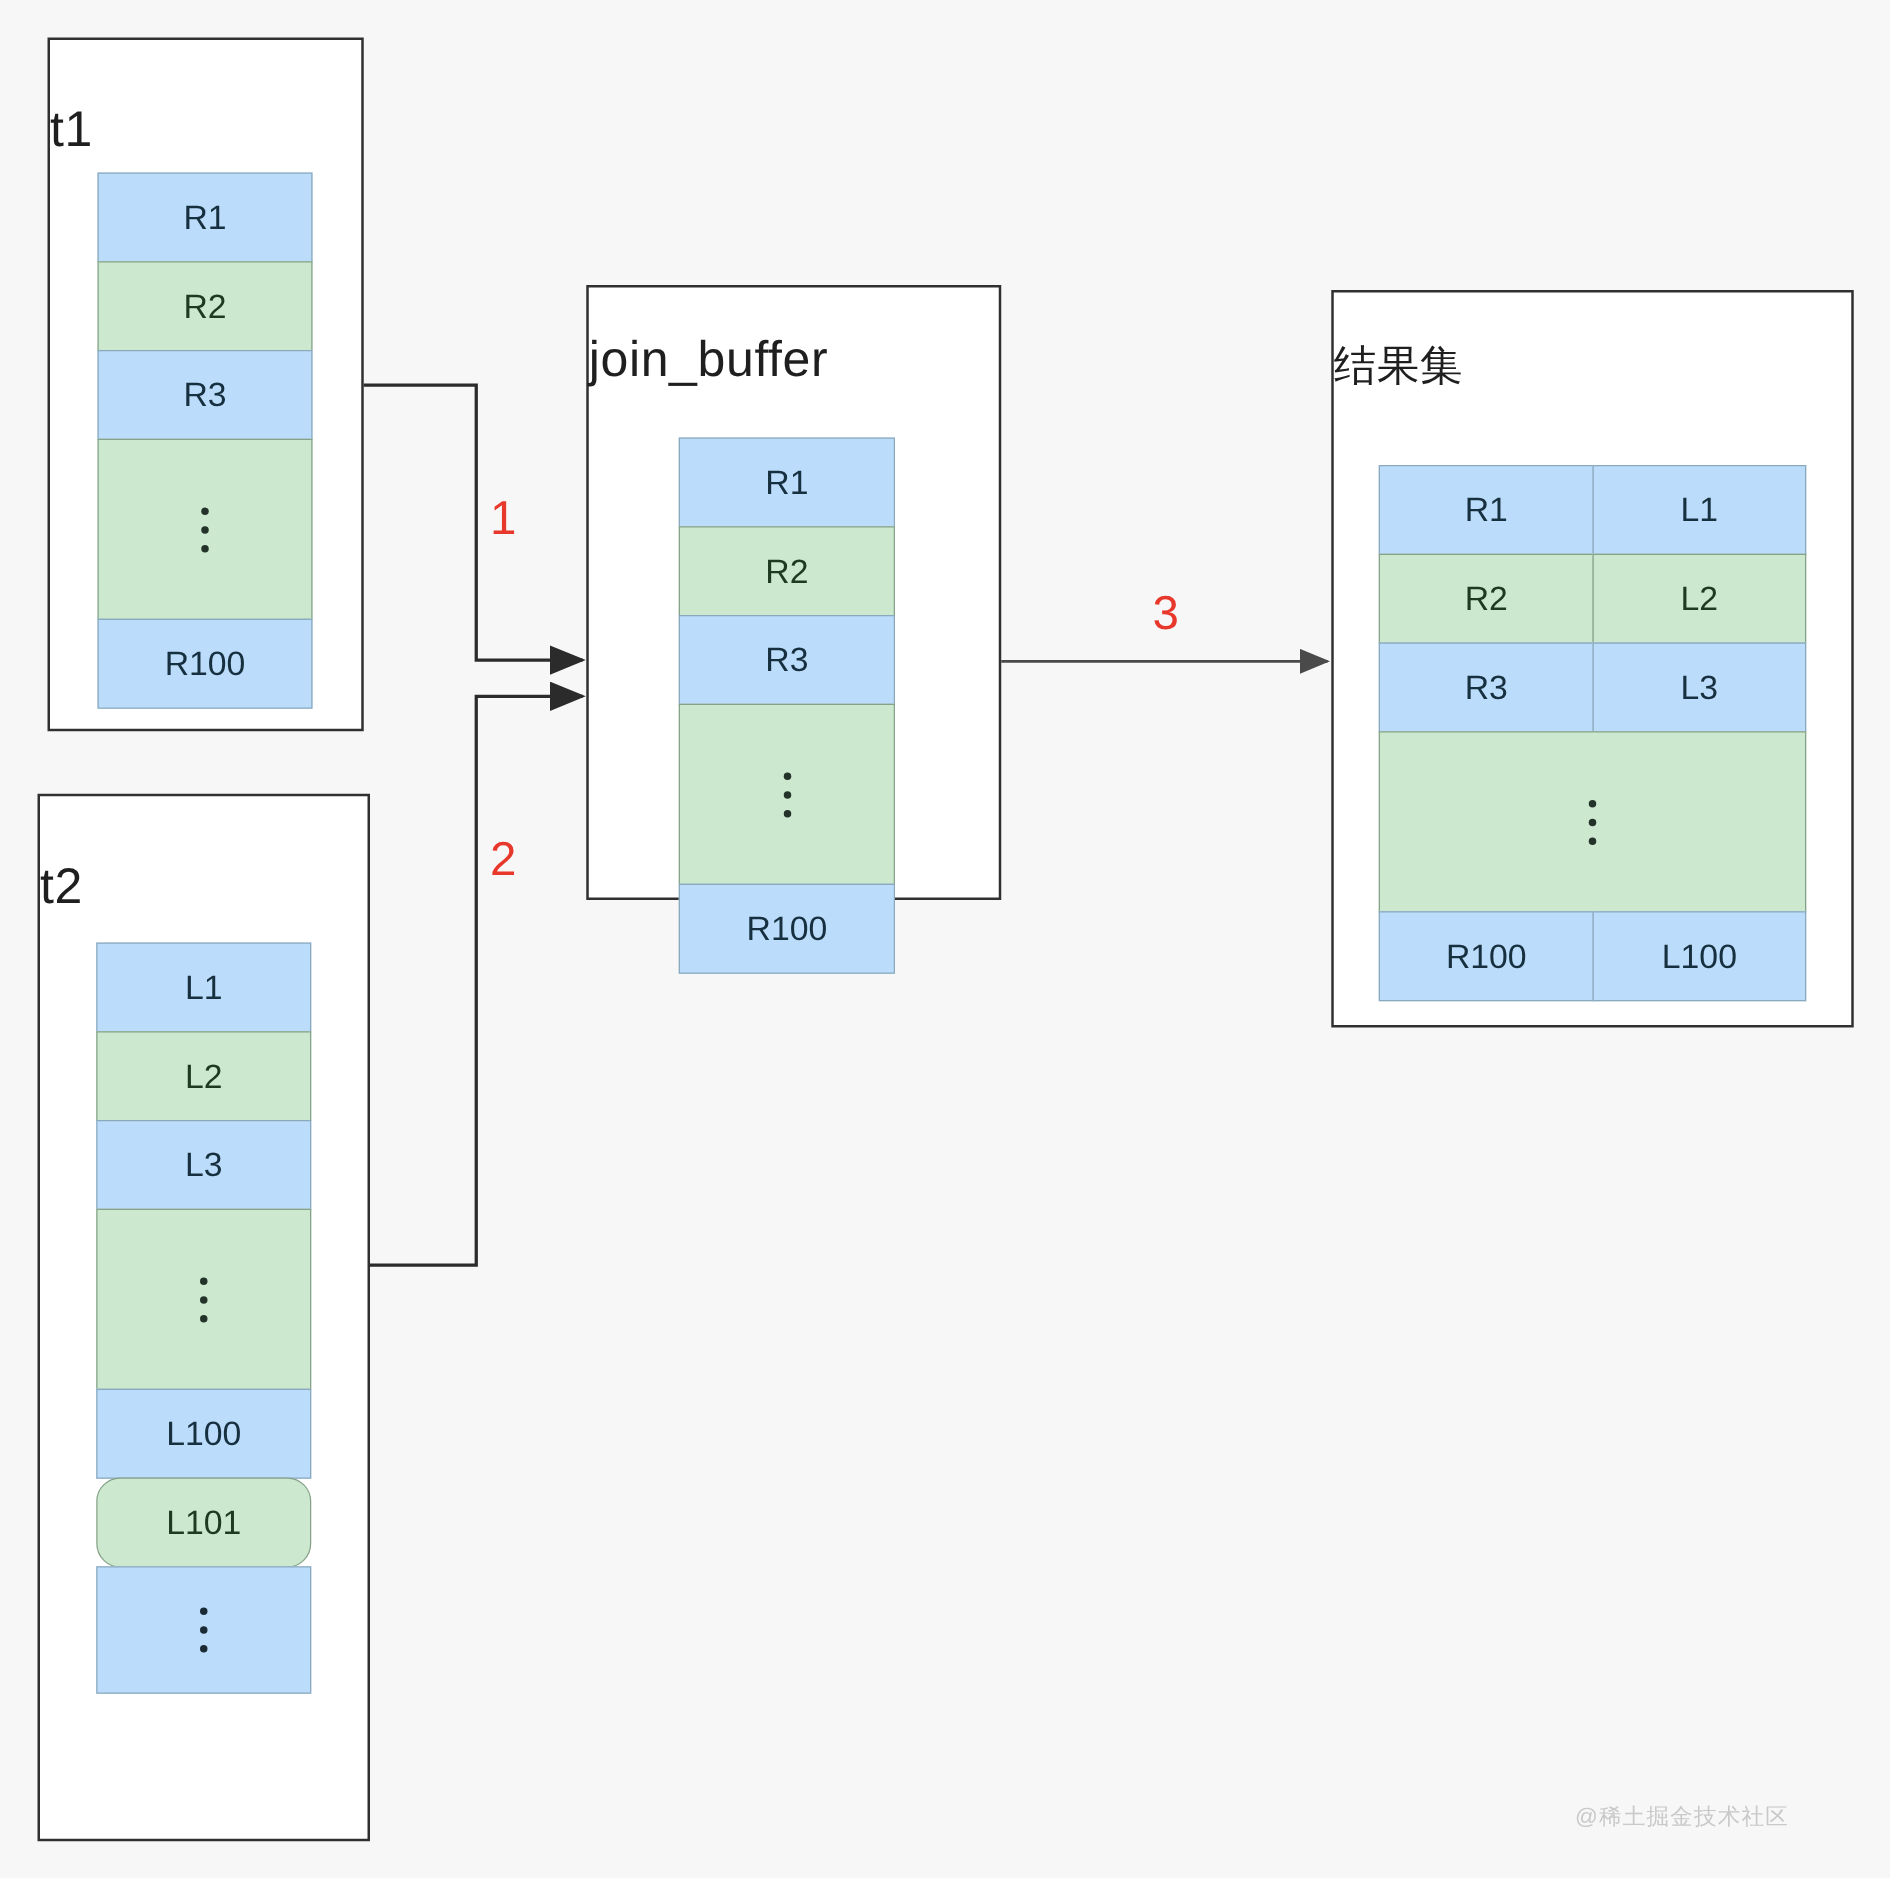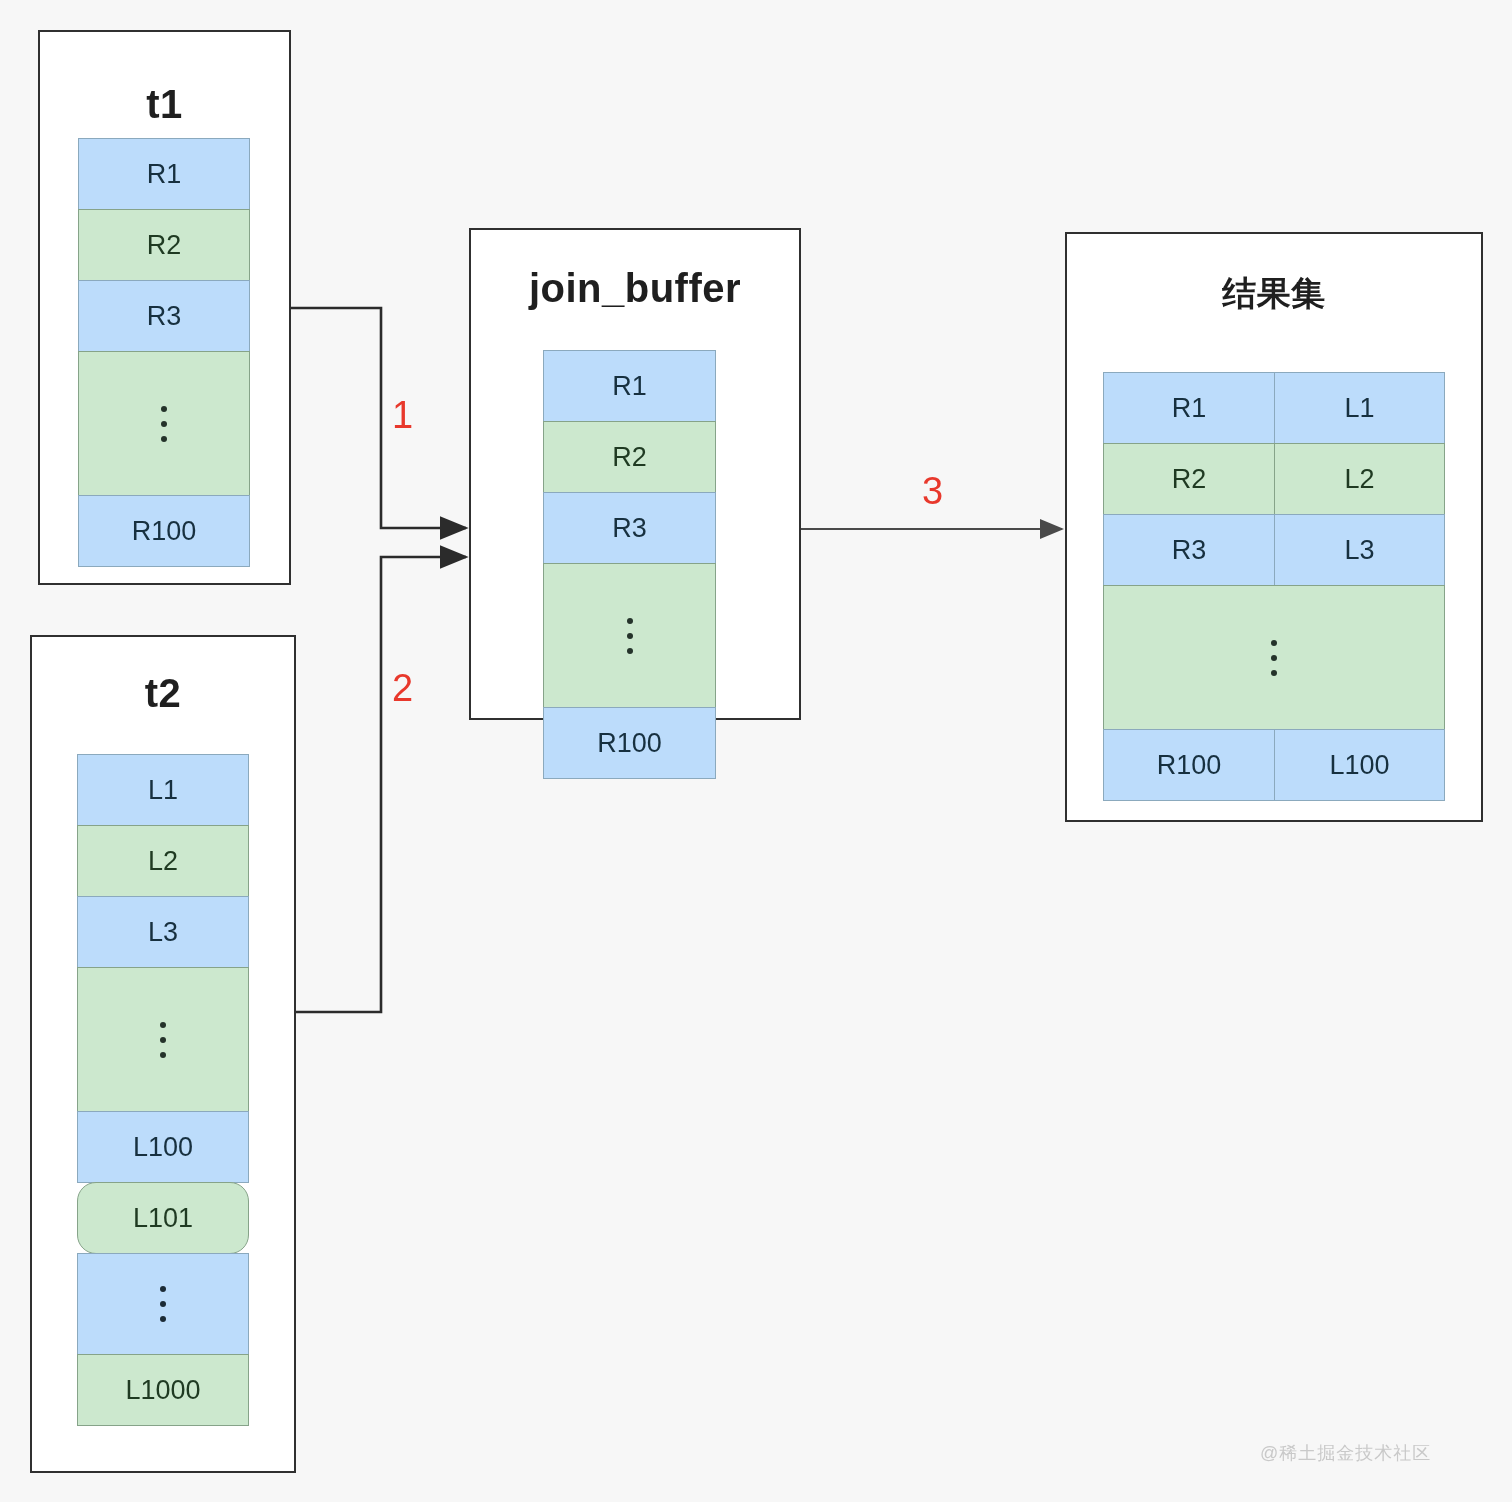--- a/index.html
+++ b/index.html
@@ -14,24 +14,24 @@
   
   .box{
     position:absolute;
     background:#ffffff;
     border:2.5px solid #303030;
     box-sizing:border-box;
   }
   .box-title{
     position:absolute;
     left:0;right:0;
-    text-align:center;
+    text-align:left;
     color:#1f1f1f;
     font-size:40px;
-    font-weight:700;
+    font-weight:400;
     letter-spacing:0.5px;
     line-height:1;
   }
   .cn-title{font-size:34px;}
 
   
   .stack{position:absolute;box-sizing:border-box;}
   .cell{
     box-sizing:border-box;
     border:1px solid #7a8a8a;
@@ -111,21 +111,21 @@
       <span class="vdots">
           <i></i>
           <i></i>
           <i></i>
         </span>
     </div>
     <div class="cell blue" style="height:72px;">R100</div>
   </div>
 
   <div class="box" style="left:30px;top:635px;width:266px;height:838px;">
-    <div class="box-title" style="top:36px;">t2</div>
+    <div class="box-title" style="top:52px;">t2</div>
   </div>
   <div class="stack" style="left:77px;top:754px;width:172px;">
     <div class="cell blue" style="height:72px;">L1</div>
     <div class="cell green" style="height:72px;">L2</div>
     <div class="cell blue" style="height:72px;">L3</div>
     <div class="cell green" style="height:145px;">
       <span class="vdots">
           <i></i>
           <i></i>
           <i></i>
@@ -133,21 +133,20 @@
     </div>
     <div class="cell blue" style="height:72px;">L100</div>
     <div class="cell green" style="height:72px;border-radius:19px;">L101</div>
     <div class="cell blue" style="height:102px;">
       <span class="vdots">
           <i></i>
           <i></i>
           <i></i>
         </span>
     </div>
-    <div class="cell green" style="height:72px;">L1000</div>
   </div>
 
   <div class="box" style="left:469px;top:228px;width:332px;height:492px;">
     <div class="box-title" style="top:38px;">join_buffer</div>
   </div>
   <div class="stack" style="left:543px;top:350px;width:173px;">
     <div class="cell blue" style="height:72px;">R1</div>
     <div class="cell green" style="height:72px;">R2</div>
     <div class="cell blue" style="height:72px;">R3</div>
     <div class="cell green" style="height:145px;">

